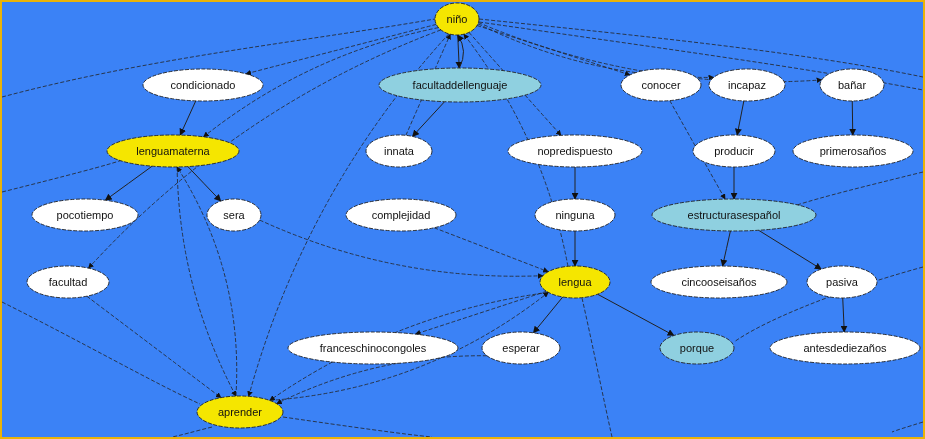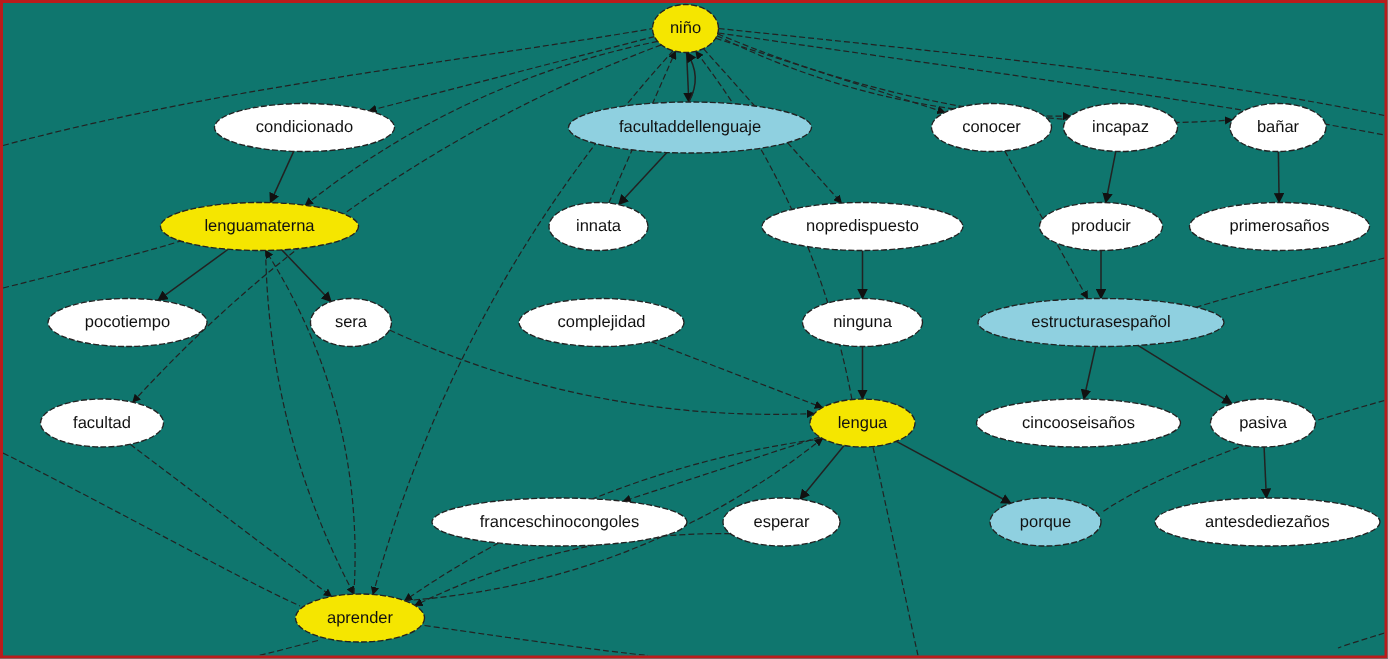--- a/index.html
+++ b/index.html
@@ -1,17 +1,17 @@
 <!DOCTYPE html>
 <html><head>
 <meta charset="utf-8">
 <style>
   html, body { margin: 0; padding: 0; background: #ffffff; }
   body { width: 925px; height: 439px; overflow: hidden; position: relative; }
-  .frame { position: absolute; left: 0; top: 0; width: 921px; height: 435px; border: 2px solid #b91c1c; background: #0f766e; overflow: hidden; }
+  .frame { position: absolute; left: 0; top: 0; width: 921px; height: 435px; border: 2px solid #eab308; background: #3b82f6; overflow: hidden; }
   svg { position: absolute; left: 0; top: 0; }
   .node-label { font-family: "Liberation Sans", sans-serif; font-size: 11px; fill: #111; text-anchor: middle; dominant-baseline: central; }
   .edge { fill: none; stroke: #222; stroke-width: 0.8; }
   .edge.dashed { stroke-dasharray: 4 2; }
   .edge.solid { stroke-dasharray: none; stroke-width: 1; }
 </style>
 </head>
 <body>
 
 <div class="frame">

